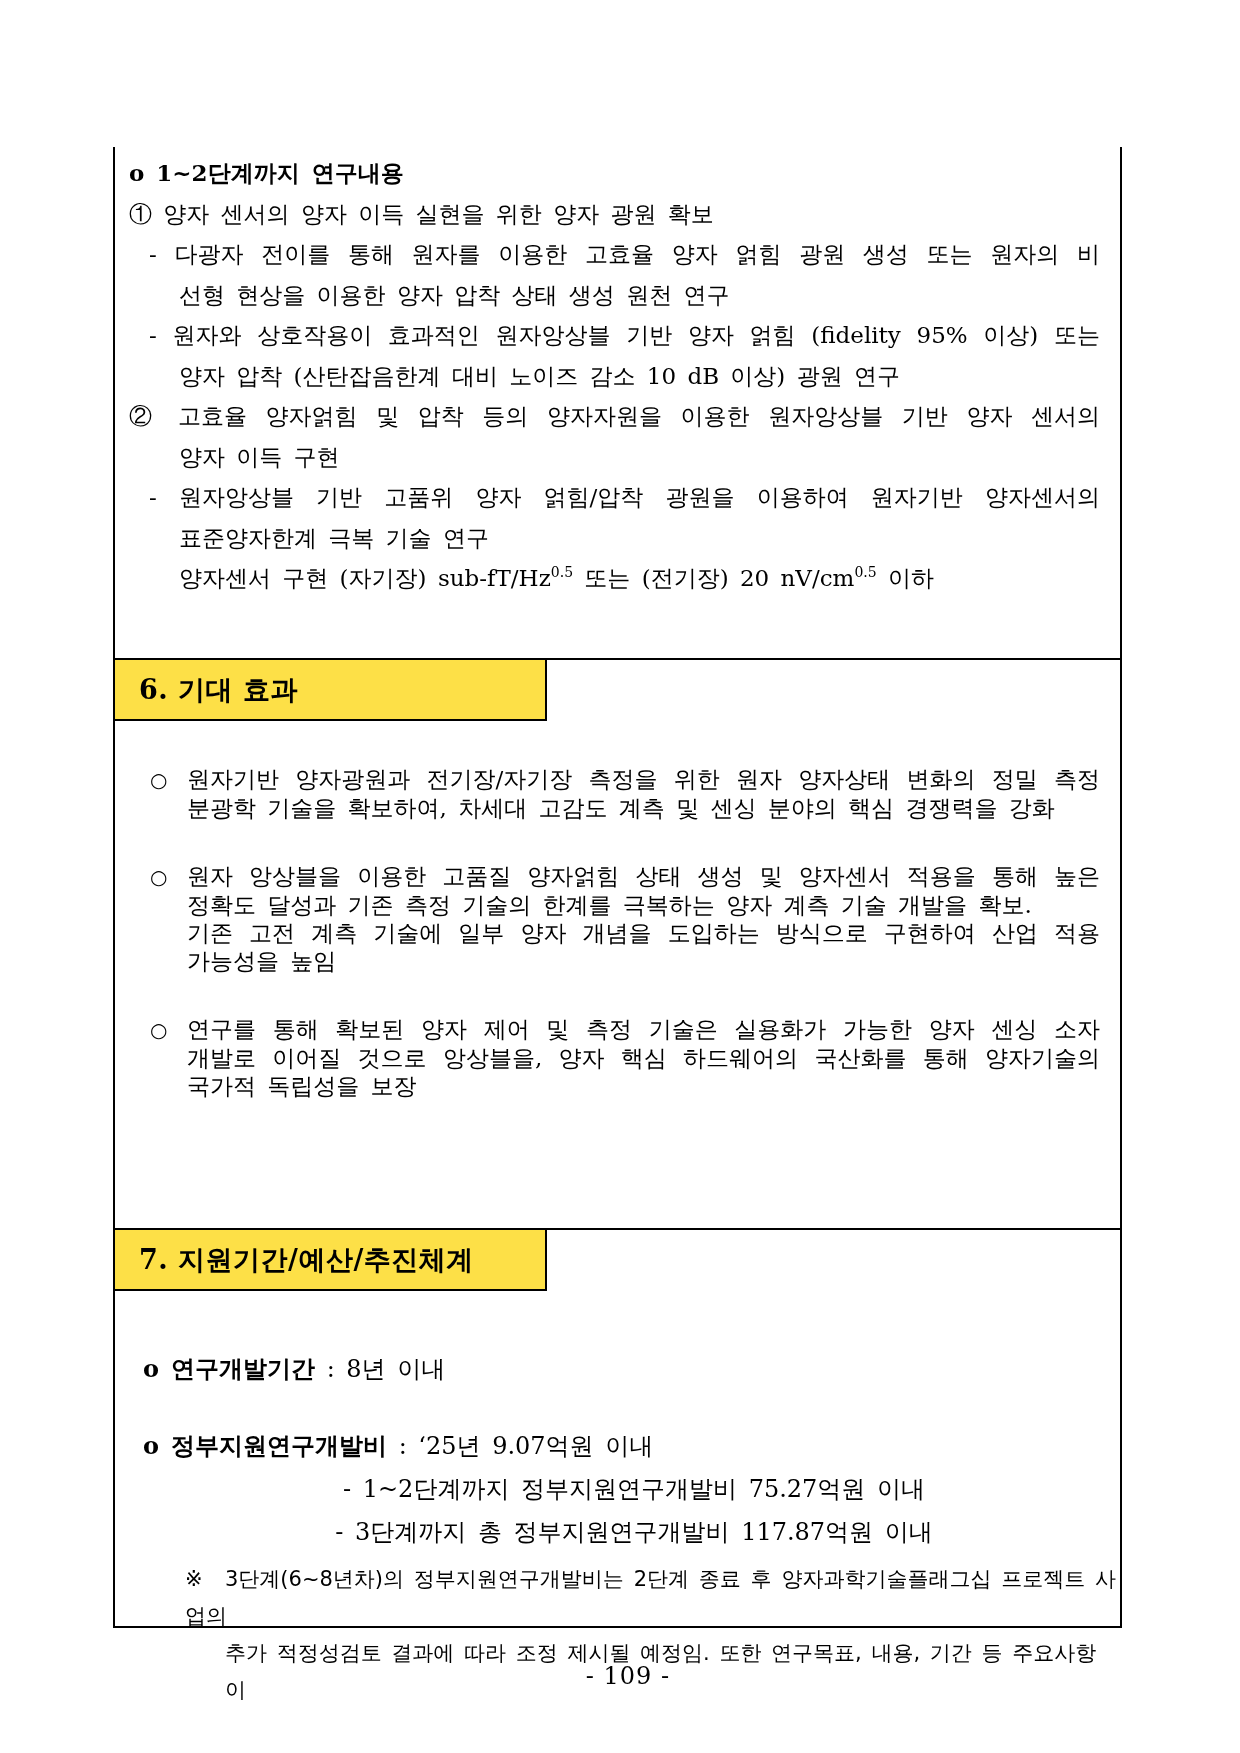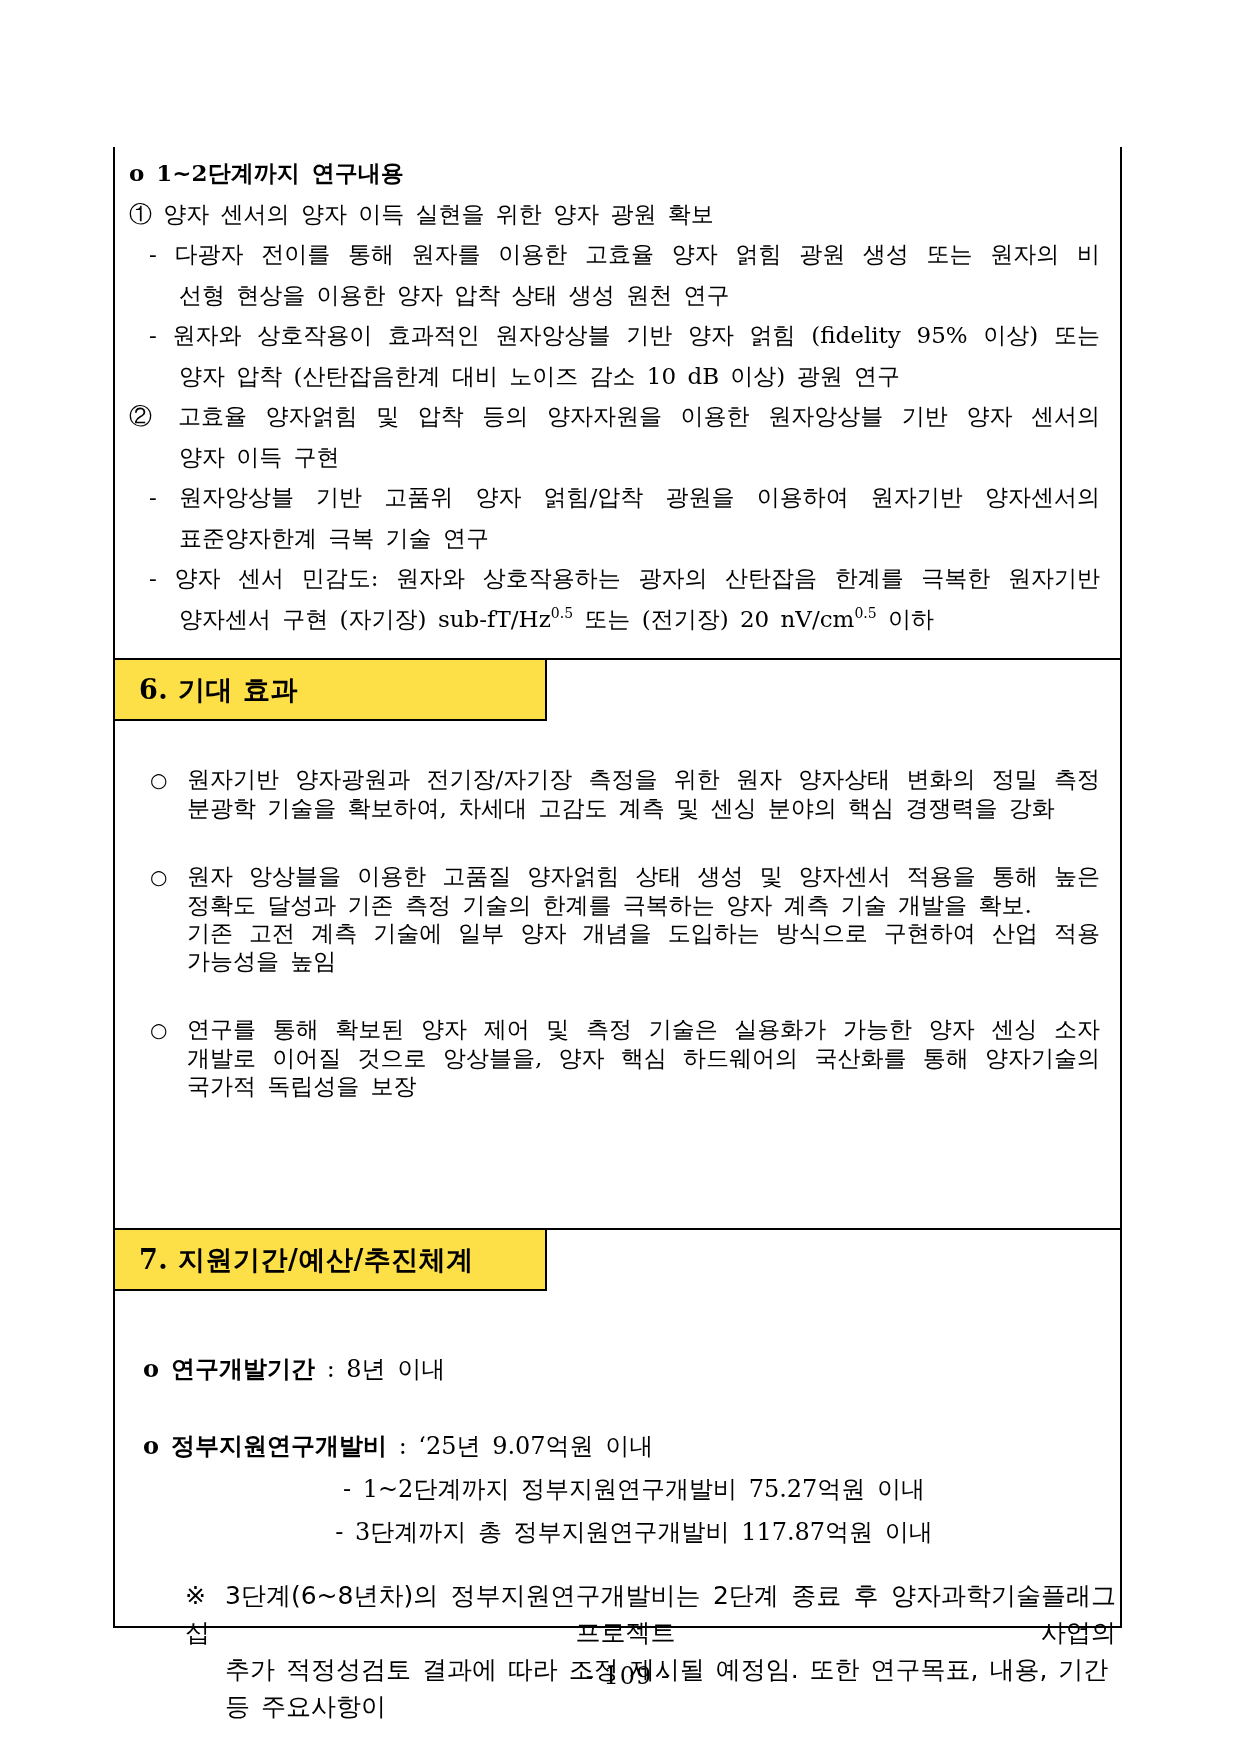--- a/index.html
+++ b/index.html
@@ -47,23 +47,23 @@
   .c7{
     position:absolute;left:113px;top:1292px;width:1009px;box-sizing:border-box;
     padding:0 22px 0 30px;font-size:24px;line-height:40px;word-spacing:4px;
   }
   .b-line{margin-top:0;}
   .b-a{margin-top:57px;}
   .b-b{margin-top:37px;}
   .bullet7{display:inline-block;width:20px;margin-right:8px;}
   .sub{padding-left:25px;margin-top:3px;text-align:center;}
   .note{
-    margin-top:25px;margin-right:-16px;
+    margin-top:9px;margin-right:-16px;
     font-family:"DejaVu Sans","Liberation Sans",sans-serif;
-    font-size:25px;line-height:37px;word-spacing:3px;
+    font-size:21px;line-height:37px;word-spacing:3px;
   }
   .note-l1{padding-left:42px;}
   .note-marker{display:inline-block;width:28px;margin-right:12px;}
   .note-l2{padding-left:82px;}
   .pagenum{
     position:absolute;left:8px;top:1662px;width:1240px;text-align:center;
     font-size:24px;letter-spacing:1px;
   }
 </style>
 </head>
@@ -79,21 +79,20 @@
     <div class="ln bold">o 1~2단계까지 연구내용</div>
     <div class="ln ln-num">① 양자 센서의 양자 이득 실현을 위한 양자 광원 확보</div>
     <div class="ln ln-dash jl">- 다광자 전이를 통해 원자를 이용한 고효율 양자 얽힘 광원 생성 또는 원자의 비</div>
     <div class="ln ln-cont">선형 현상을 이용한 양자 압착 상태 생성 원천 연구</div>
     <div class="ln ln-dash jl">- 원자와 상호작용이 효과적인 원자앙상블 기반 양자 얽힘 (fidelity 95% 이상) 또는</div>
     <div class="ln ln-cont">양자 압착 (산탄잡음한계 대비 노이즈 감소 10 dB 이상) 광원 연구</div>
     <div class="ln ln-num jl">② 고효율 양자얽힘 및 압착 등의 양자자원을 이용한 원자앙상블 기반 양자 센서의</div>
     <div class="ln ln-cont">양자 이득 구현</div>
     <div class="ln ln-dash jl">- 원자앙상블 기반 고품위 양자 얽힘/압착 광원을 이용하여 원자기반 양자센서의</div>
     <div class="ln ln-cont">표준양자한계 극복 기술 연구</div>
-    <div class="ln ln-dash jl">- 양자 센서 민감도: 원자와 상호작용하는 광자의 산탄잡음 한계를 극복한 원자기반</div>
     <div class="ln ln-cont"><span>양자센서 구현 (자기장) sub-fT/Hz</span><sup>0.5</sup><span> 또는 (전기장) 20 nV/cm</span><sup>0.5</sup><span> 이하</span></div>
   </div>
 
   <div class="hdr hdr6">
     <span>6. 기대 효과</span>
   </div>
 
   <div class="c6">
     <div class="par">
       <div class="pline jl"><span class="bullet">○</span><span>원자기반 양자광원과 전기장/자기장 측정을 위한 원자 양자상태 변화의 정밀 측정</span></div>

